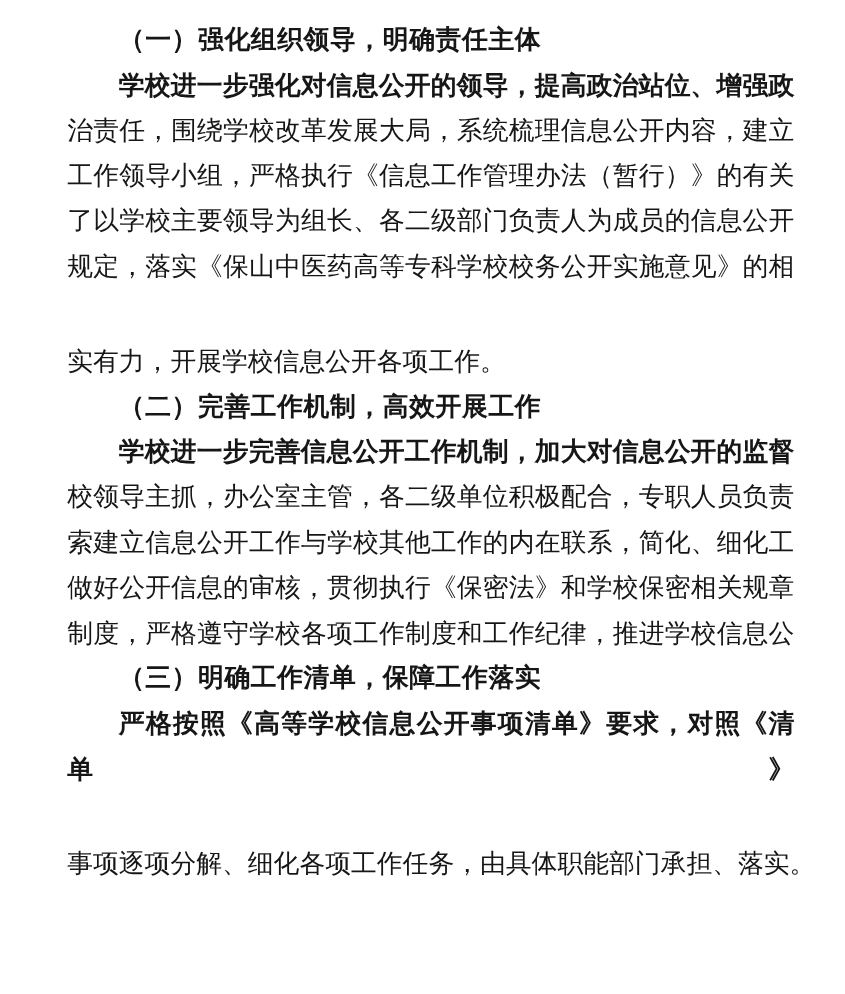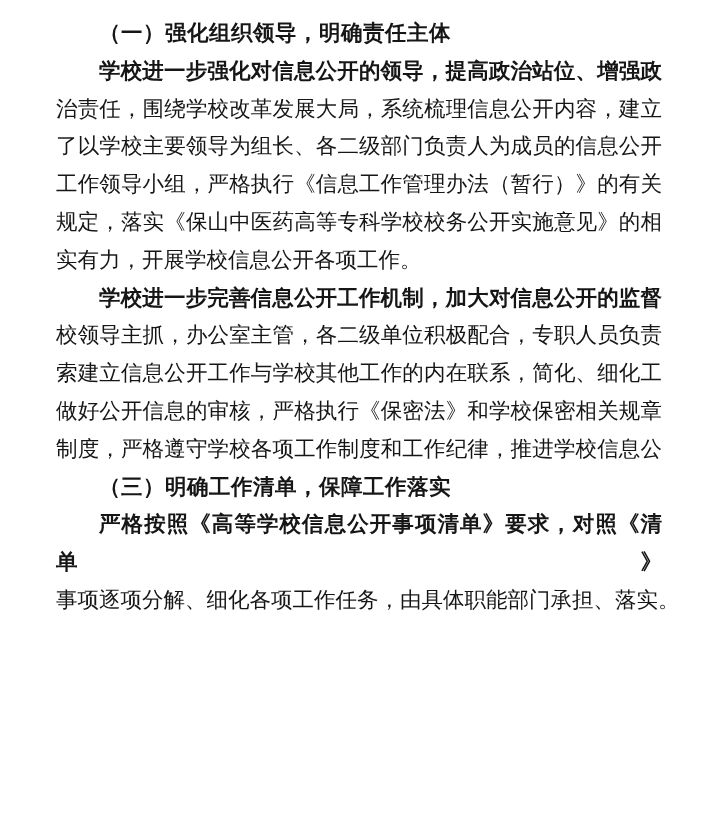--- a/index.html
+++ b/index.html
@@ -36,36 +36,38 @@
   .line.full {
     text-align-last: justify;
     white-space: normal;
   }
   .line.first {
     text-indent: 43px;
     font-weight: bold;
   }
   .line.last {
     text-align-last: left;
+    margin-top: 41px;
   }
 </style>
 </head>
 <body>
 
 <div class="page">
   <div class="content">
       <div class="heading">（一）强化组织领导，明确责任主体</div>
       <div class="line first full">学校进一步强化对信息公开的领导，提高政治站位、增强政</div>
       <div class="line full">治责任，围绕学校改革发展大局，系统梳理信息公开内容，建立</div>
+      <div class="line full">工作领导小组，严格执行《信息工作管理办法（暂行）》的有关</div>
       <div class="line full">了以学校主要领导为组长、各二级部门负责人为成员的信息公开</div>
-      <div class="line full">工作领导小组，严格执行《信息工作管理办法（暂行）》的有关</div>
       <div class="line full">规定，落实《保山中医药高等专科学校校务公开实施意见》的相</div>
       <div class="line last">实有力，开展学校信息公开各项工作。</div>
+      <div class="heading">（二）完善工作机制，高效开展工作</div>
       <div class="line first full">学校进一步完善信息公开工作机制，加大对信息公开的监督</div>
       <div class="line full">校领导主抓，办公室主管，各二级单位积极配合，专职人员负责</div>
       <div class="line full">索建立信息公开工作与学校其他工作的内在联系，简化、细化工</div>
-      <div class="line full">做好公开信息的审核，严格执行《保密法》和学校保密相关规章</div>
+      <div class="line full">做好公开信息的审核，贯彻执行《保密法》和学校保密相关规章</div>
       <div class="line full">制度，严格遵守学校各项工作制度和工作纪律，推进学校信息公</div>
       <div class="heading">（三）明确工作清单，保障工作落实</div>
       <div class="line first full">严格按照《高等学校信息公开事项清单》要求，对照《清单》</div>
       <div class="line last">事项逐项分解、细化各项工作任务，由具体职能部门承担、落实。</div>
     </div>
 </div>
 
 </body></html>

